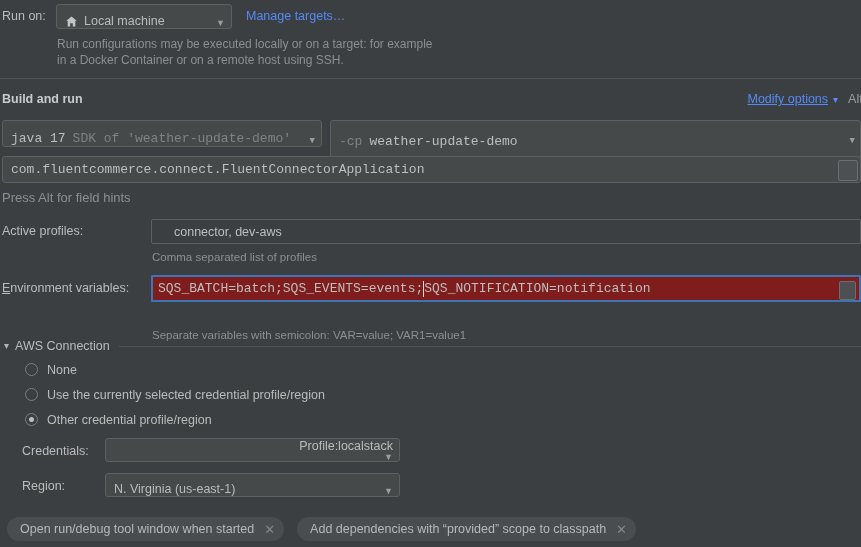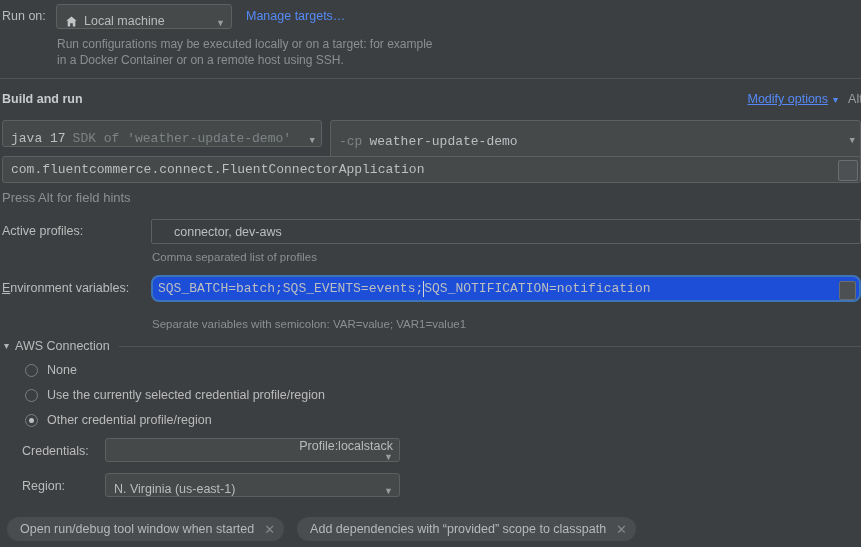--- a/index.html
+++ b/index.html
@@ -212,23 +212,23 @@
     font-size: 12.5px;
   }
   #profiles-hint { top: 251px; }
 
   #env-label { top: 281px; }
   #env-field {
     position: absolute;
     left: 151px; top: 275px;
     width: 710px; height: 27px;
     box-sizing: border-box;
-    background: #1d4ed8;
+    background: #7f1d1d;
     border: 2px solid #3d74b8;
-    border-radius: 8px;
+    border-radius: 1px;
     display: flex;
     align-items: center;
     padding-left: 5px;
     color: #bcbec0;
     font-size: 13px;
     overflow: hidden;
     white-space: nowrap;
   }
   #env-caret {
     display: inline-block;
@@ -239,21 +239,21 @@
     margin: 0 0 0 0;
   }
   #env-browse {
     position: absolute;
     right: 3px; top: 4px;
     width: 15px; height: 17px;
     border: 1px solid #6b6e70;
     border-radius: 2px;
     background: #4c5052;
   }
-  #env-hint { top: 318px; }
+  #env-hint { top: 329px; }
 
   
   #aws-group-header {
     position: absolute;
     left: 4px; top: 339px;
     display: flex;
     align-items: center;
     width: 857px;
   }
   #aws-chevron {
@@ -271,21 +271,21 @@
     flex: 1;
     height: 1px;
     background: #4f5355;
     margin-left: 9px;
   }
 
   .radio-row {
     position: absolute;
     left: 25px;
     display: flex;
-    align-items: flex-end;
+    align-items: flex-start;
   }
   .radio {
     width: 13px; height: 13px;
     border-radius: 50%;
     border: 1px solid #7b7f81;
     background: #3c3f41;
     box-sizing: border-box;
     margin-right: 9px;
     position: relative;
     flex: none;

